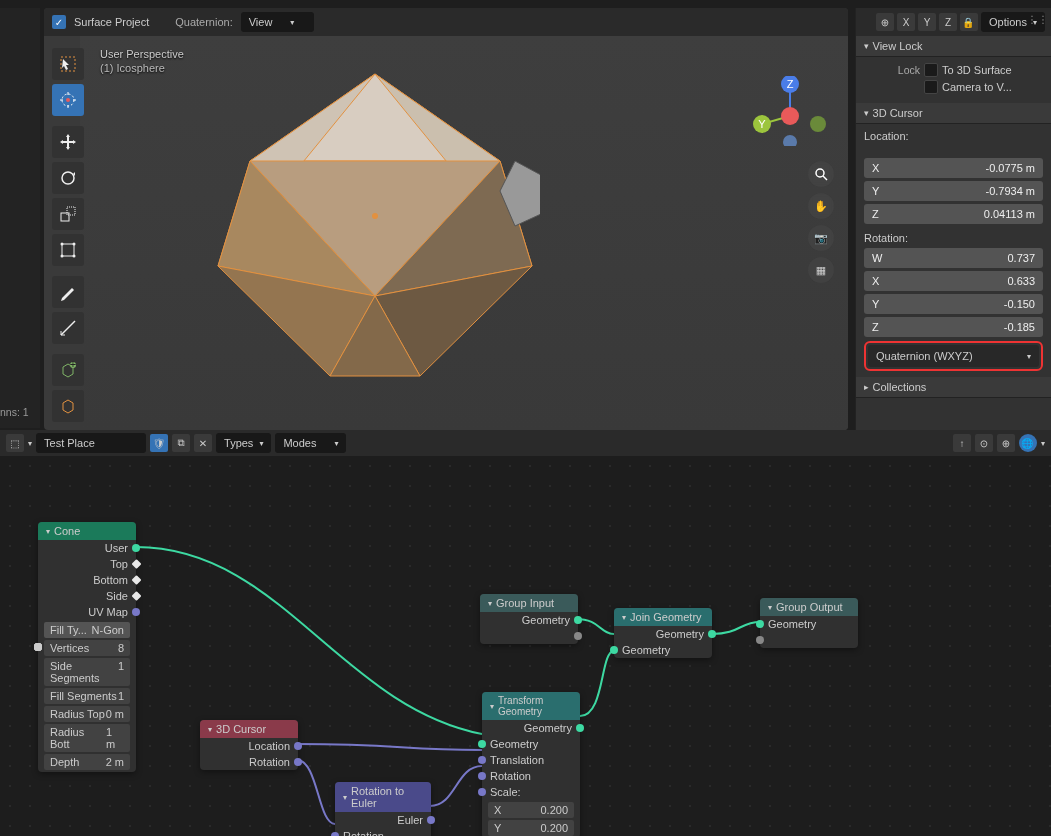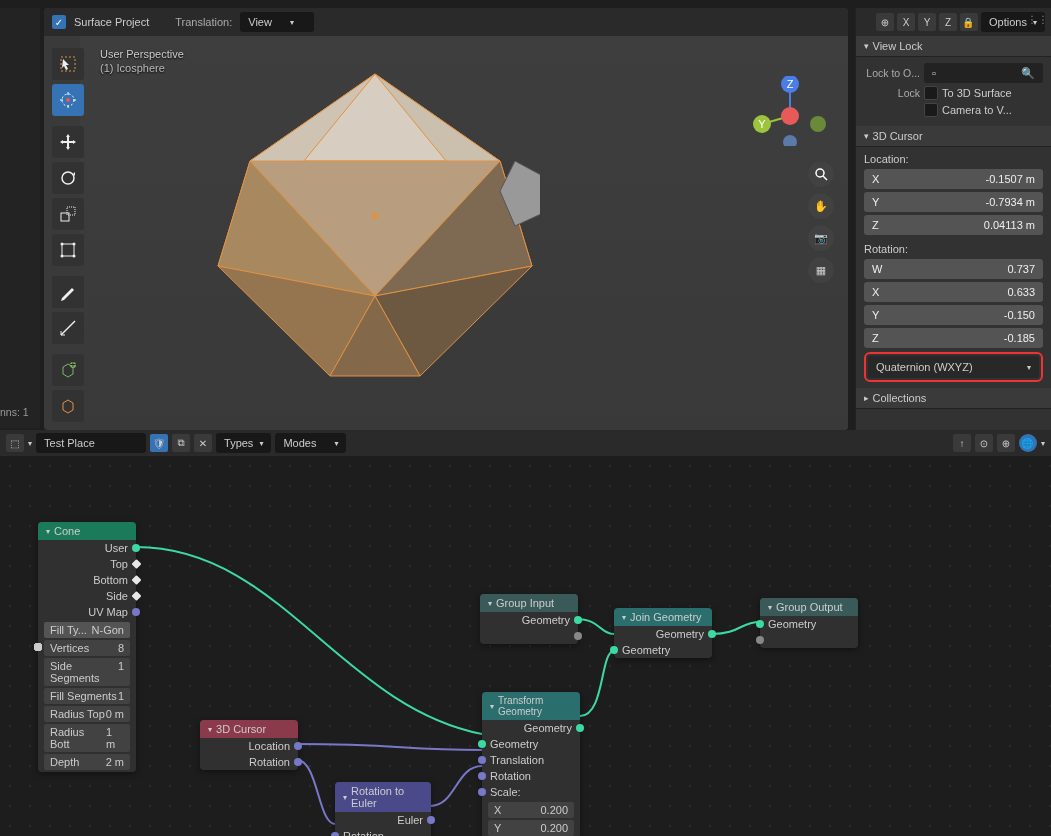--- a/index.html
+++ b/index.html
@@ -70,21 +70,21 @@
 
 <div class="sidebar-left"></div>
 <div class="bottom-status">nns: 1</div>
 
 <div class="viewport-area">
   <div class="header-bar">
     <span class="checkbox">
         <span class="checkbox-mark">✓</span>
       </span>
     <span>Surface Project</span>
-    <span style="margin-left:18px;color:#aaa">Translation:</span>
+    <span style="margin-left:18px;color:#aaa">Quaternion:</span>
     <div class="select" style="display:flex;align-items:center;gap:18px">
         <span>View</span>
         <span style="font-size:8px">▾</span>
       </div>
   </div>
 
   <div class="viewport-canvas">
     <div class="perspective-info">
       <div>User Perspective</div>
       <div class="line2">(1) Icosphere</div>
@@ -210,49 +210,42 @@
         <span style="font-size:8px">▾</span>
       </div>
   </div>
 
   <div class="panel-header">
     <span class="chev">▾</span>
     <span>View Lock</span>
   </div>
   <div class="panel-body">
     <div class="prop-row">
-      <span class="prop-label">Lock to O...</span>
-      <div class="num-field" style="background:#222">
-          <span>▫</span>
-          <span>🔍</span>
-        </div>
-    </div>
-    <div class="prop-row">
       <span class="prop-label">Lock</span>
       <span class="checkbox-empty"></span>
       <span>To 3D Surface</span>
     </div>
     <div class="prop-row">
       <span class="prop-label"></span>
       <span class="checkbox-empty"></span>
       <span>Camera to V...</span>
     </div>
   </div>
 
   <div class="panel-header">
     <span class="chev">▾</span>
     <span>3D Cursor</span>
     <span class="drag-dots">⋮⋮</span>
   </div>
   <div class="panel-body">
-    <div style="color:#ccc;margin-bottom:4px">Location:</div>
+    <div style="color:#ccc;margin-bottom:16px">Location:</div>
     <div class="prop-row-full">
         <div class="num-field">
           <span class="axis">X</span>
-          <span class="val">-0.1507 m</span>
+          <span class="val">-0.0775 m</span>
         </div>
       </div>
     <div class="prop-row-full">
         <div class="num-field">
           <span class="axis">Y</span>
           <span class="val">-0.7934 m</span>
         </div>
       </div>
     <div class="prop-row-full">
         <div class="num-field">

